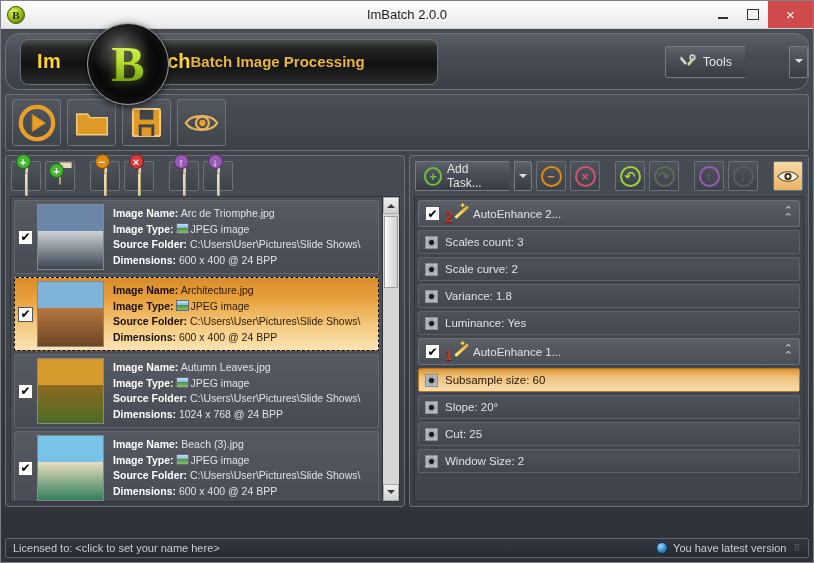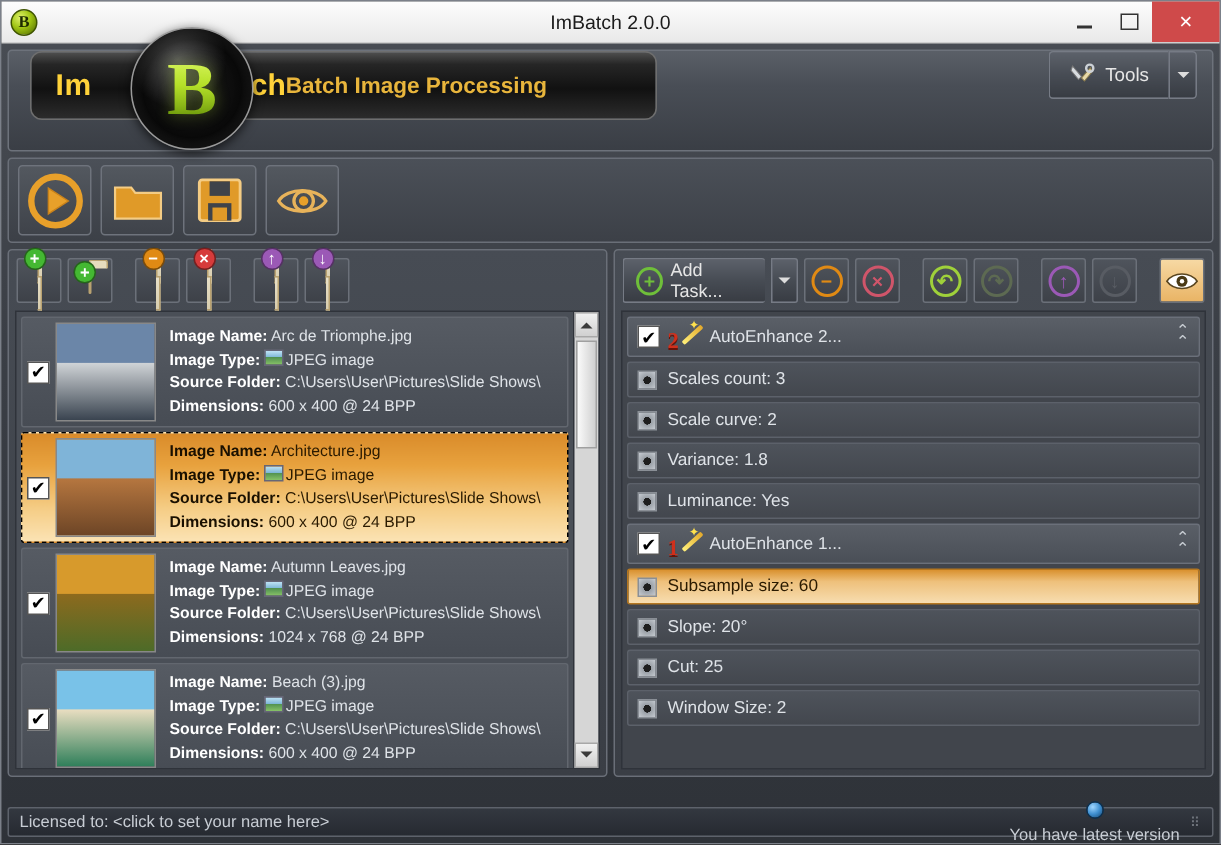--- a/index.html
+++ b/index.html
@@ -44,24 +44,24 @@
   }
   .wbtn.max::after {
     content: ""; width: 10px; height: 9px; border: 1.5px solid #333;
   }
   .wbtn.close {
     width: 45px; background: #cf4a4a; color: #fff; font-size: 15px;
   }
 
   
   .header {
-    position: relative; height: 68px; margin: 4px 4px 0 4px;
+    position: relative; height: 57px; margin: 4px 4px 0 4px;
     background: linear-gradient(180deg,#5a5f67 0%,#494e56 35%,#3a3e45 100%);
-    border: 1px solid #6d727b; border-radius: 3px;
-    display: flex; align-items: flex-start;
+    border: 1px solid #6d727b; border-radius: 14px;
+    display: flex; align-items: center;
   }
   .logo-plate {
     position: relative; margin-left: 14px; width: 418px; height: 46px;
     background: linear-gradient(180deg,#4e4e4e 0%,#262626 18%,#111 55%,#2c2c2c 100%);
     border: 1px solid #6e6e6e; border-radius: 8px;
     display: flex; align-items: center;
   }
   .logo-im {
     margin-left: 16px; font: bold 20px "Liberation Sans", sans-serif;
     color: #ffd23a; letter-spacing: .5px;
@@ -82,21 +82,21 @@
     -webkit-background-clip: text; background-clip: text; color: transparent;
     text-shadow: 0 0 10px rgba(180,230,40,.35); line-height: 1;
   }
   .logo-atch {
     margin-left: 88px; font: bold 20px "Liberation Sans", sans-serif; color: #ffd23a;
   }
   .logo-tag {
     font: bold 15px "Liberation Sans", sans-serif; color: #e8b53c;
   }
 
-  .hdr-right { margin-left: auto; margin-right: 10px; display: flex; align-items: center; }
+  .hdr-right { margin-left: auto; display: flex; align-items: center; gap: 44px; }
   .hbtn {
     height: 32px; display: flex; align-items: center; gap: 7px; padding: 0 13px;
     background: linear-gradient(180deg,#5c616a 0%,#474c54 50%,#383c43 100%);
     border: 1px solid #767b85; color: #e6e6e6; font-size: 12.5px;
   }
   .hbtn.left  { border-radius: 3px 0 0 3px; border-right: none; }
   .hbtn.arrow { width: 19px; padding: 0; justify-content: center; border-radius: 0 3px 3px 0; }
   .hbtn.solo  { border-radius: 3px; margin-left: 6px; }
   .caret-d { width: 0; height: 0; border: 4px solid transparent; border-top-color: #ddd; margin-top: 3px; }
 
@@ -196,21 +196,21 @@
   .chev { margin-left: auto; color: #c9ced4; font-size: 11px; line-height: 7px; text-align: center; }
 
   
   .statusbar {
     position: absolute; left: 4px; right: 4px; bottom: 4px; height: 20px;
     background: linear-gradient(180deg,#333840 0%,#262a31 100%);
     border: 1px solid #5d626b; border-radius: 2px;
     display: flex; align-items: center; padding: 0 7px;
     font-size: 11px; color: #c8cdd4;
   }
-  .status-right { margin-left: auto; display: flex; align-items: center; gap: 5px; flex-direction: column; }
+  .status-right { margin-left: auto; display: flex; align-items: center; gap: 5px; }
   .globe {
     width: 12px; height: 12px; border-radius: 50%;
     background: radial-gradient(circle at 35% 30%, #9fd6ff 0%, #3f8fd0 50%, #14446e 100%);
     border: 1px solid #0d2f4d;
   }
   .grip { margin-left: 7px; color: #6e737b; font-size: 9px; letter-spacing: 1px; }
 
   
   .ic { position: relative; display: block; }
   .badge {

